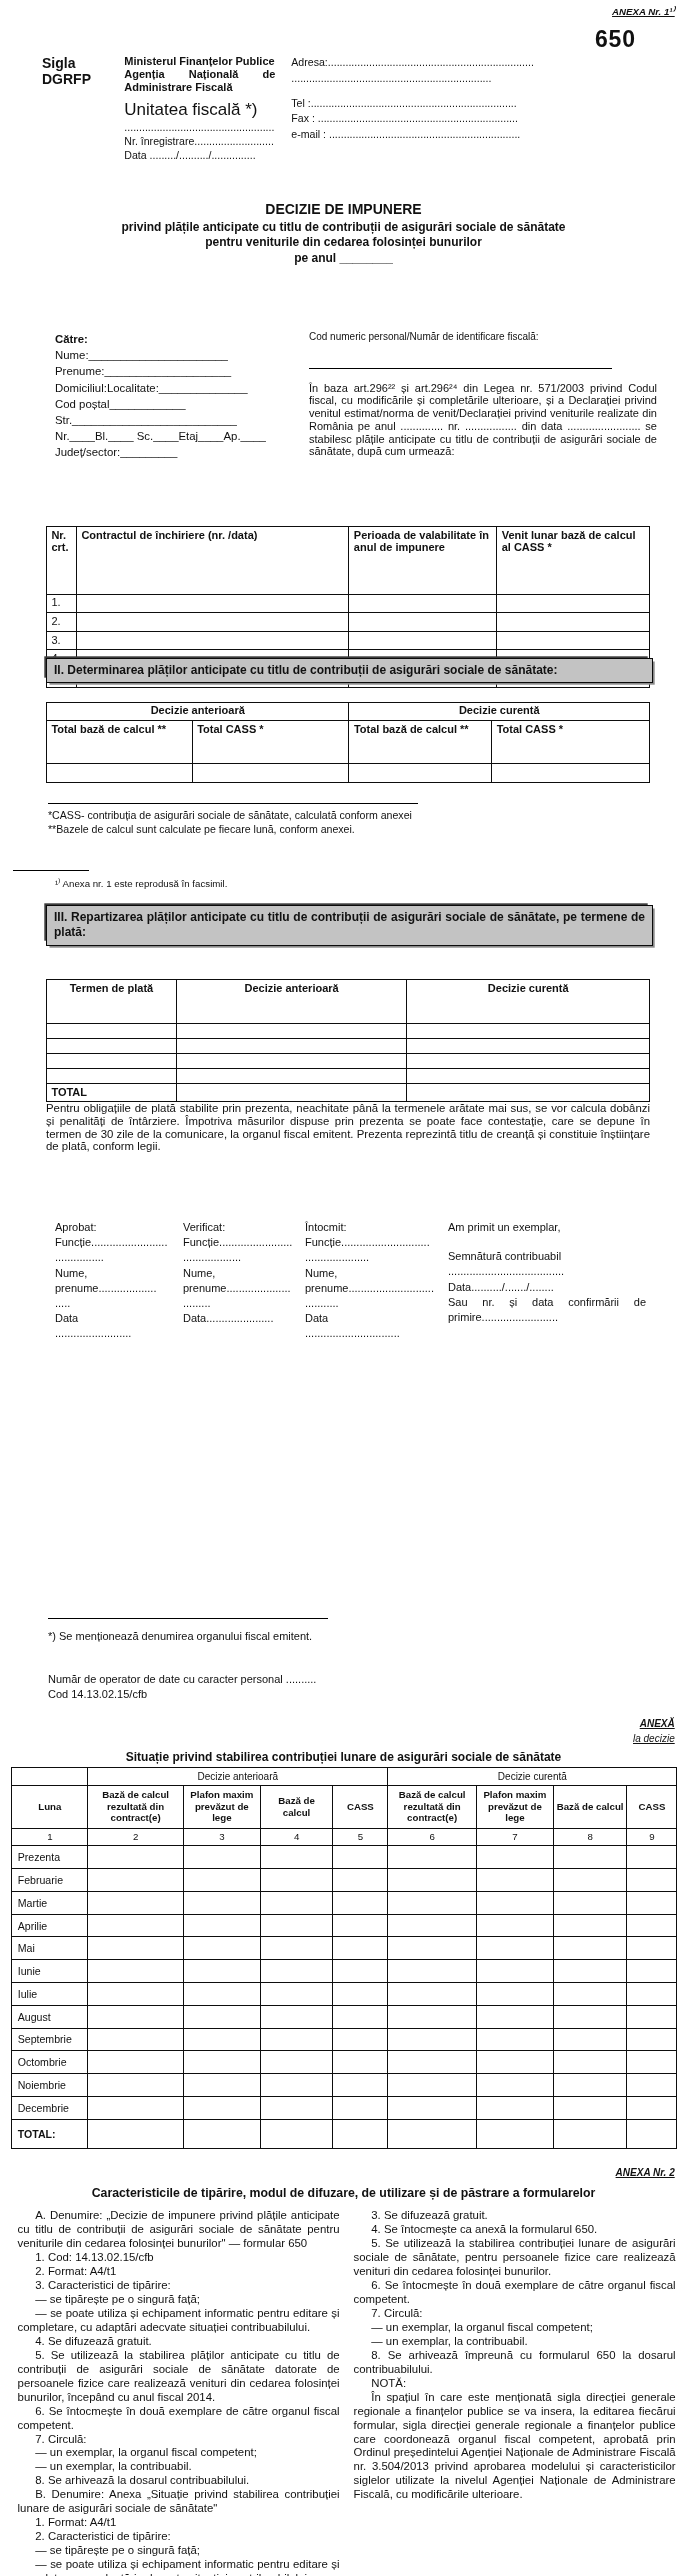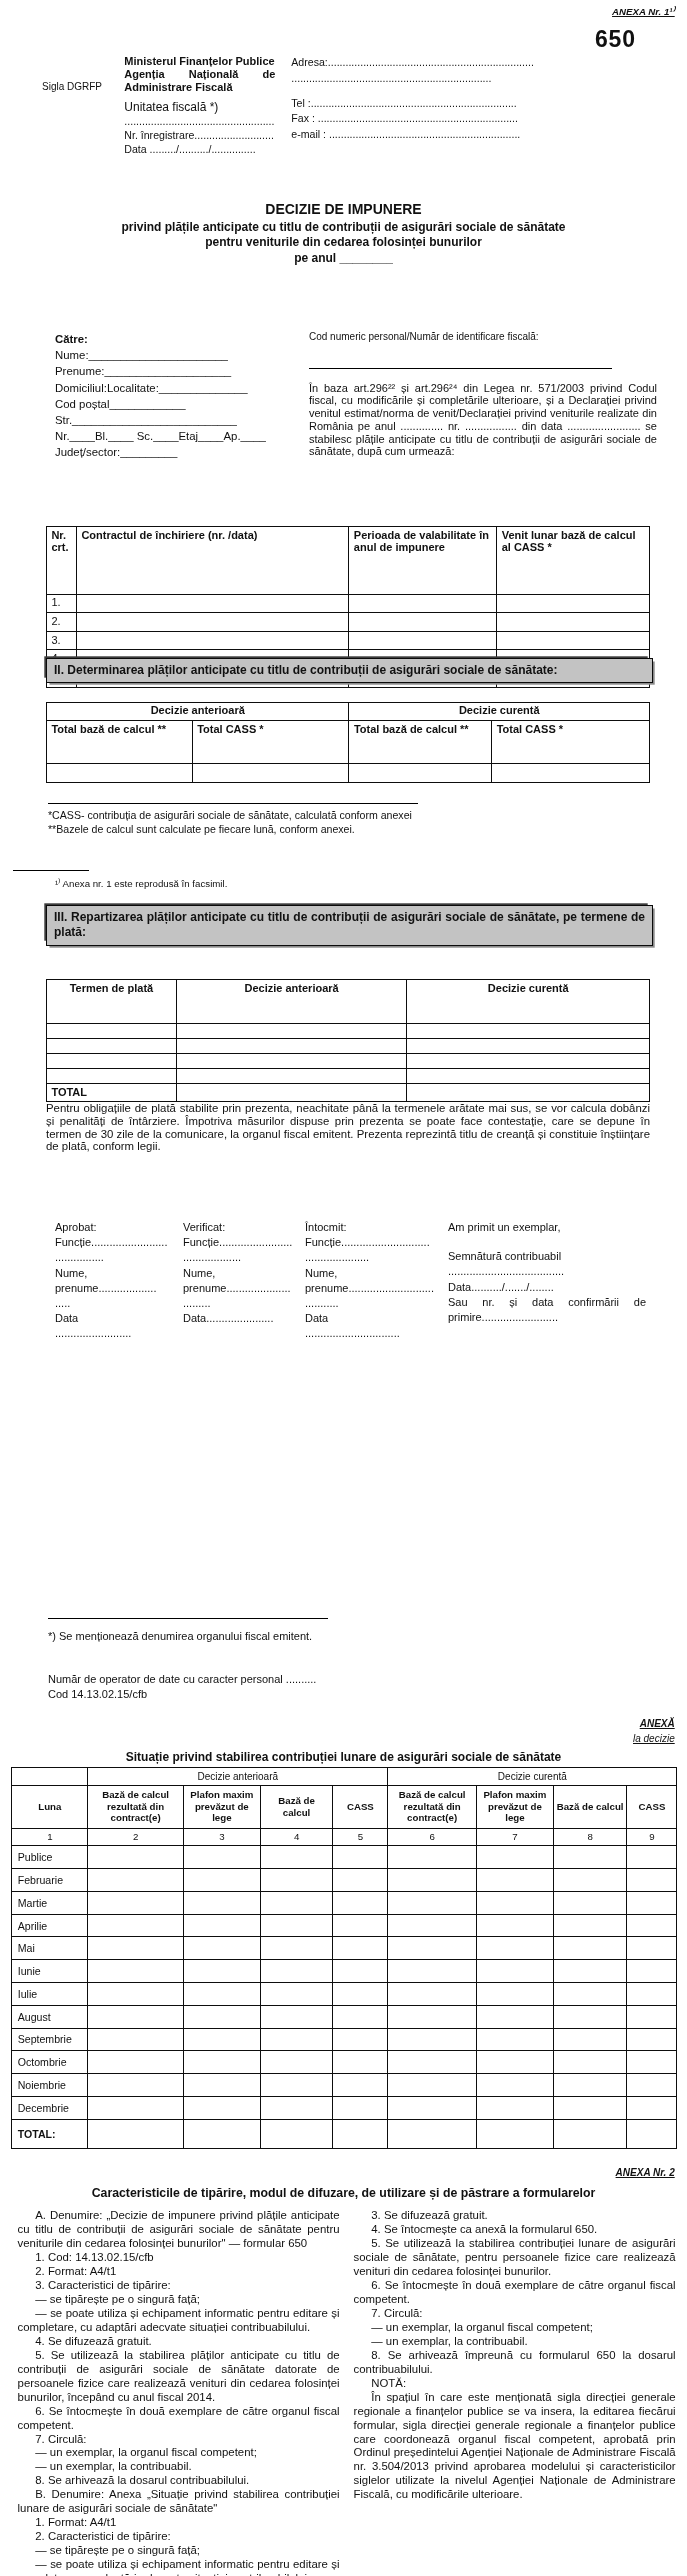--- a/index.html
+++ b/index.html
@@ -11,24 +11,24 @@
   .b{font-weight:bold;}
   .i{font-style:italic;}
   .u{text-decoration:underline;}
 
   
   .anexa1{top:5.3px;right:12.3px;font-size:9.7px;}
   .form650{top:26.4px;right:51px;font-size:23px;font-weight:bold;letter-spacing:0.9px;}
 
   
   .letterhead{top:55px;left:42px;width:616px;display:flex;font-size:10.6px;}
-  .lh-sigla{width:70px;font-weight:normal;font-size:10px;margin-top:26px;}
+  .lh-sigla{width:70px;font-weight:bold;font-size:14px;}
   .lh-mid{width:151px;margin-left:12.3px;}
   .lh-mid .min{font-weight:bold;font-size:11px;line-height:1.2;text-align:justify;}
-  .lh-mid .unit{margin-top:5.3px;font-size:12px;}
+  .lh-mid .unit{margin-top:5.3px;font-size:17px;}
   .lh-mid .ln{font-size:10.6px;line-height:1.35;}
   .lh-right{flex:1;margin-left:16px;font-size:10.6px;line-height:1.5;}
   .lh-right .gap{margin-top:8.8px;}
 
   
   .title{top:201px;left:0;width:687px;text-align:center;}
   .title .t1{font-size:14px;font-weight:bold;margin-bottom:2.6px;}
   .title .t2{font-size:12px;font-weight:bold;line-height:1.3;}
 
   
@@ -389,21 +389,21 @@
           <td class="num">2</td>
       <td class="num">3</td>
           <td class="num">4</td>
       <td class="num">5</td>
           <td class="num">6</td>
       <td class="num">7</td>
           <td class="num">8</td>
       <td class="num">9</td>
     </tr>
     <tr class="mrow">
-          <td class="ml">Publice</td>
+          <td class="ml">Prezenta</td>
           <td></td>
           <td></td>
           <td></td>
           <td></td>
           <td></td>
           <td></td>
           <td></td>
           <td></td>
         </tr>
     <tr class="mrow">

